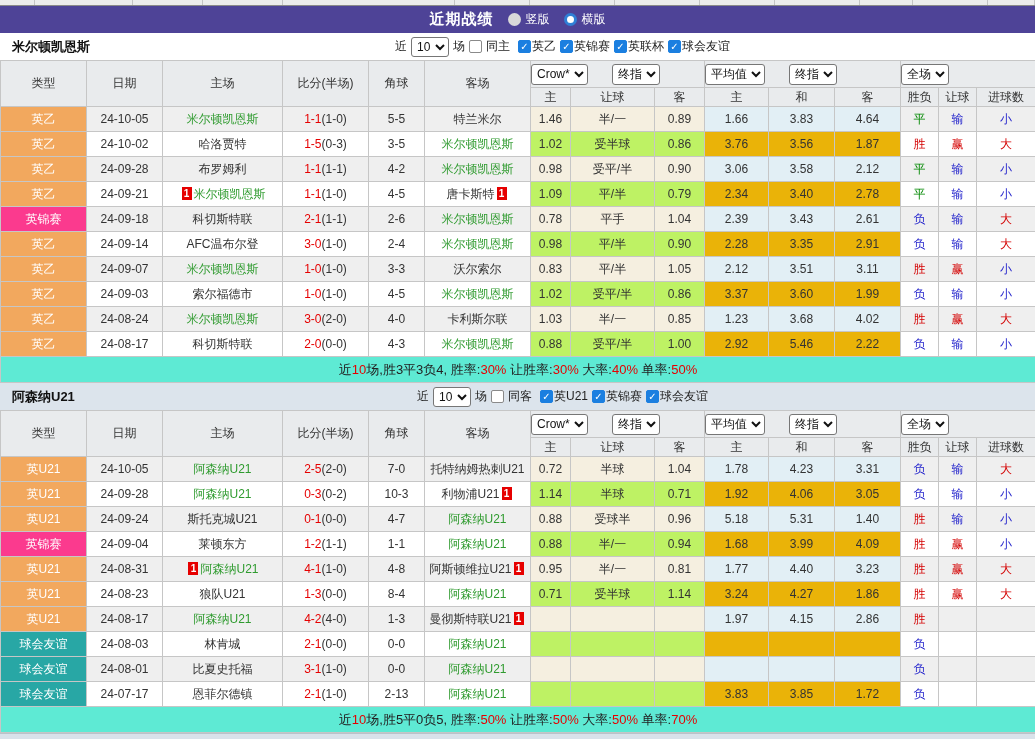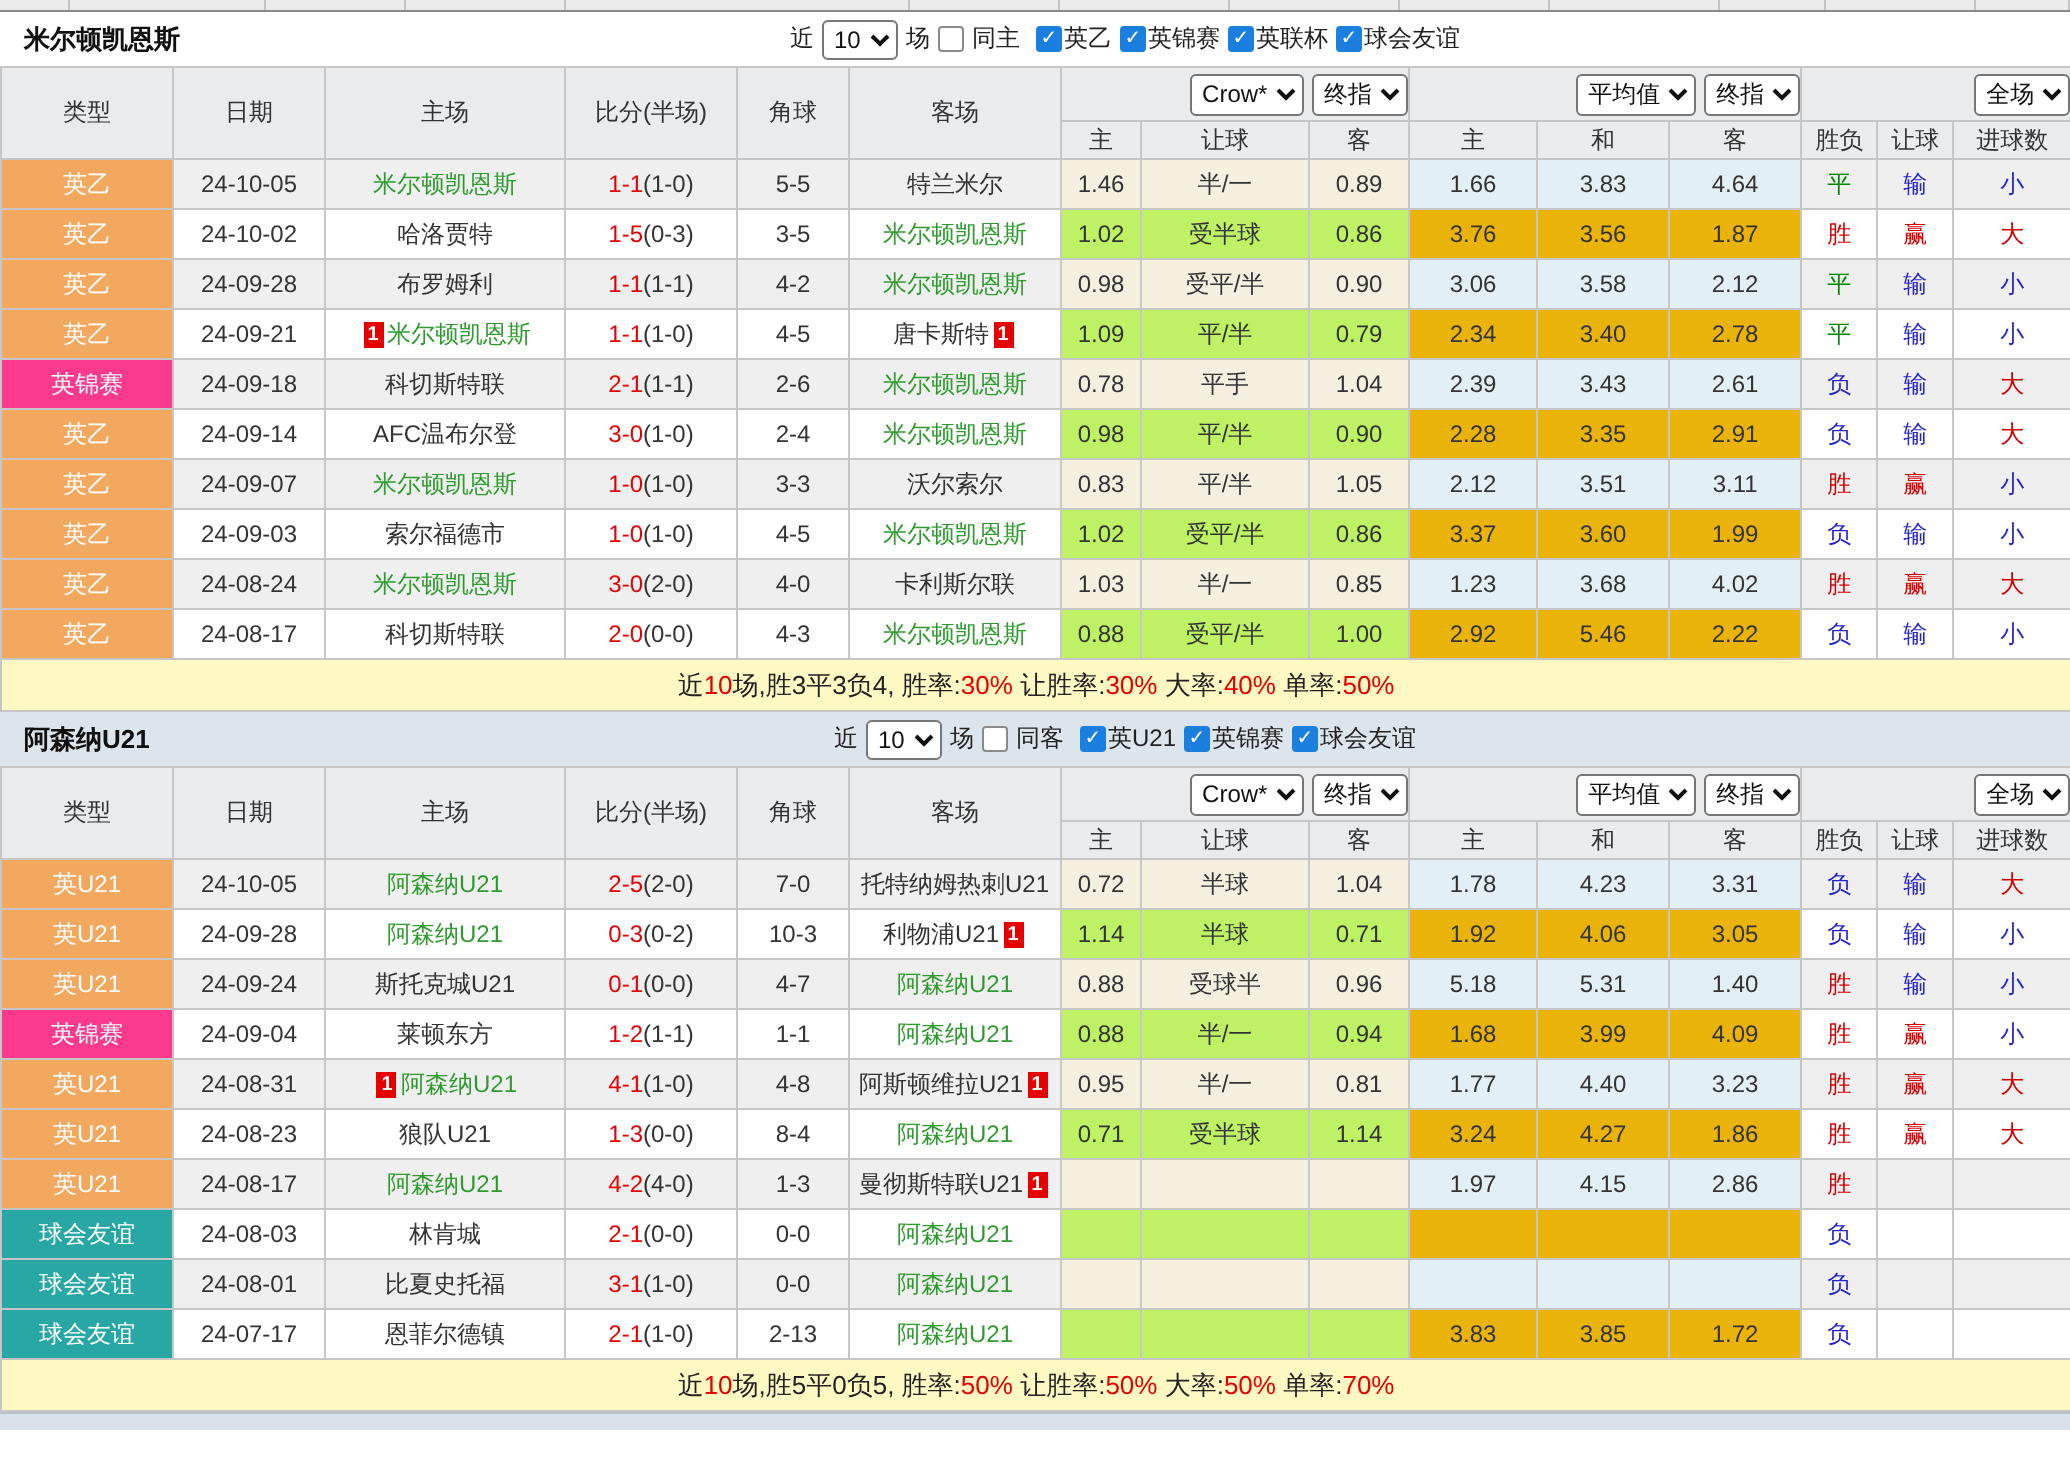--- a/index.html
+++ b/index.html
@@ -28,34 +28,34 @@
   .cb{box-sizing:border-box;display:inline-flex;align-items:center;justify-content:center;width:13px;height:13px;border-radius:2px;background:#fff;border:1px solid #8a8a8a;color:#fff;font-size:10px;font-weight:bold;line-height:13px;}
   .cb.on{background:#1b7fe0;border-color:#1b7fe0;}
   .league-opt{display:inline-flex;align-items:center;gap:1px;margin-left:4px;cursor:pointer;}
 
   
   table{border-collapse:collapse;table-layout:fixed;width:1035px;font-size:12px;}
   td,th{box-sizing:border-box;border:1px solid #c6c6c6;text-align:center;padding:0;height:25px;color:#333;overflow:hidden;white-space:nowrap;font-weight:normal;}
   thead th{background:#e9ebed;}
   thead tr.dd-row th{height:27px;}
   thead tr.sub-row th{height:19px;}
-  .ddwrap{display:flex;align-items:center;justify-content:flex-end;gap:4px;}
+  .ddwrap{display:flex;align-items:center;justify-content:flex-start;gap:24px;}
   tbody tr.stripe td{background:#efefef;}
   tbody td.crow{background:#bef264;}
   tbody tr.stripe td.crow{background:#f5efe0;}
   tbody td.avg{background:#eab308;}
   tbody tr.stripe td.avg{background:#e2eff5;}
   td.type-cell{color:#fff;}
   .team-self{color:#2f9b2f;}
   .score-main{color:#e60000;}
   .t-red{color:#d40000;}
   .t-green{color:#008800;}
   .t-blue{color:#2525cc;}
   .rc{display:inline-block;background:#e60000;color:#fff;font-size:10px;font-weight:bold;width:10px;height:13px;line-height:13px;margin:0 2px;vertical-align:1px;}
-  tfoot td{height:26px;background:#fef9c3;font-size:13px;color:#222;}
+  tfoot td{height:26px;background:#5eead4;font-size:13px;color:#222;}
   .summary-red{color:#e60000;}
   .bottom-strip{height:8px;background:#d9e2ea;border-top:1px solid #b9c2ca;}
 </style>
 </head>
 <body>
 
 <div class="page">
 
   <div class="top-strip">
       <div class="cell" style="width: 35px;"></div>
@@ -66,20 +66,31 @@
       <div class="cell" style="width: 75px;"></div>
       <div class="cell" style="width: 85px;"></div>
       <div class="cell" style="width: 85px;"></div>
       <div class="cell" style="width: 75px;"></div>
       <div class="cell" style="width: 85px;"></div>
       <div class="cell" style="width: 53px;"></div>
       <div class="cell" style="width: 75px;"></div>
       <div class="cell" style="width: 47px;"></div>
     </div>
 
+  <div class="title-bar">
+    <span class="title">近期战绩</span>
+    <span class="radio-opt">
+      <span class="radio unsel"></span>
+      <span>竖版</span>
+    </span>
+    <span class="radio-opt">
+      <span class="radio sel"></span>
+      <span>横版</span>
+    </span>
+  </div>
 
   <section class="team-block">
     <div class="filter-row">
       <span class="team-label">米尔顿凯恩斯</span>
       <span class="filter-center">
         <span>近</span>
         <select class="small"><option>10</option></select>
         <span>场</span>
         <span class="cb"></span>
         <span>同主</span>

